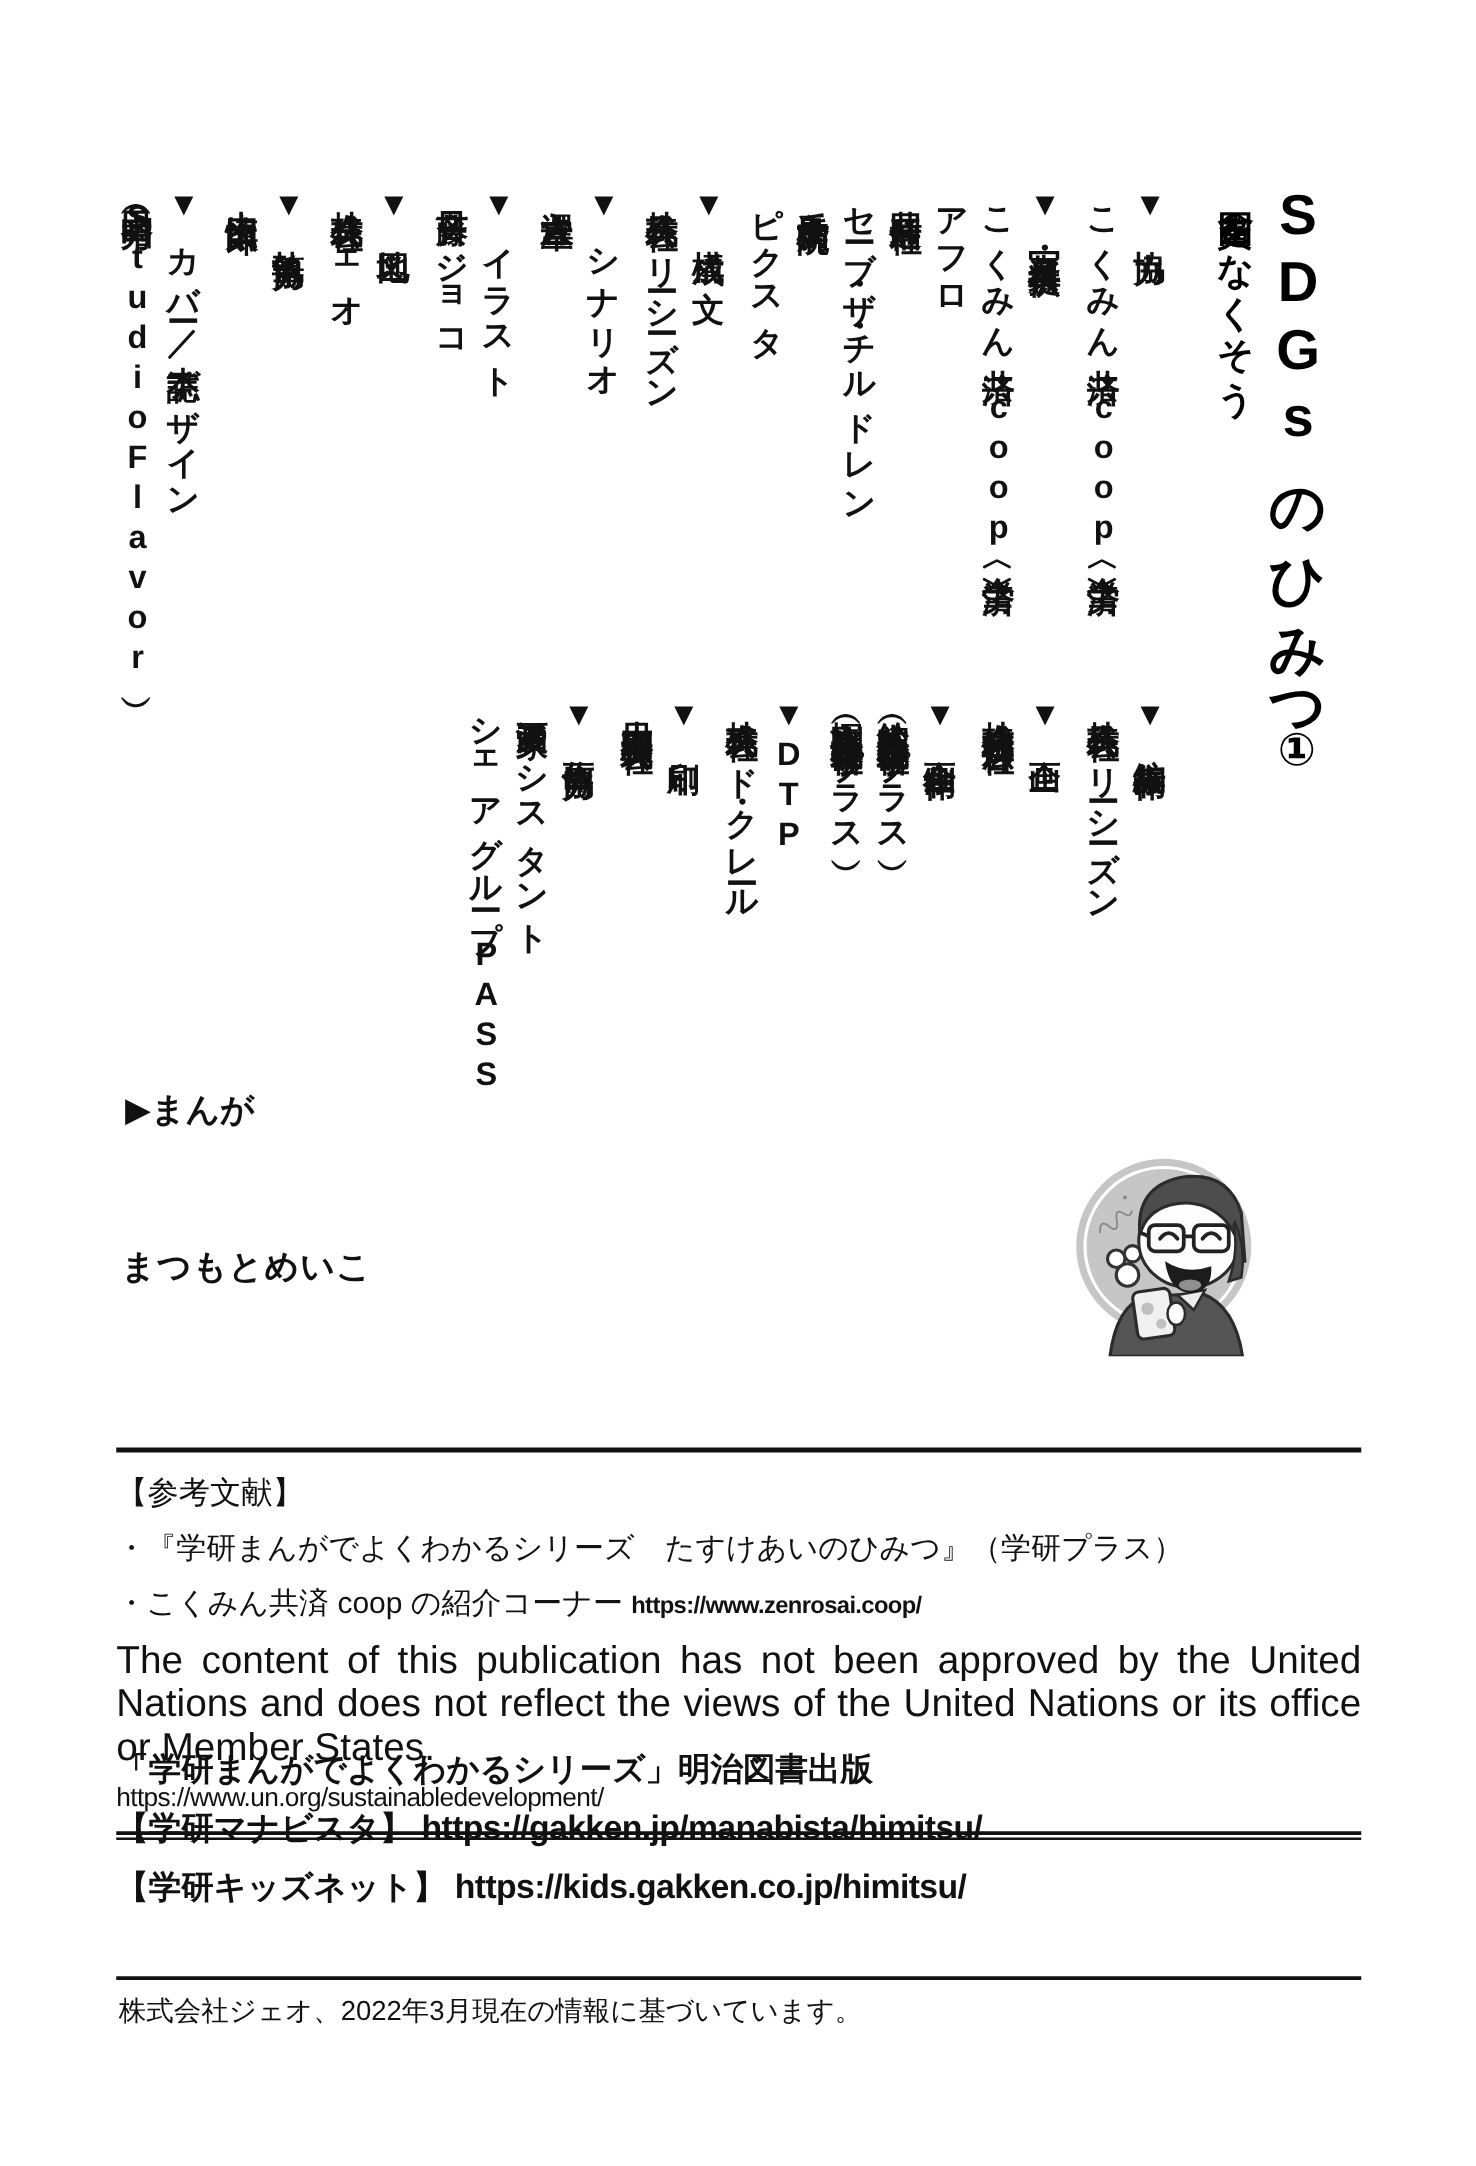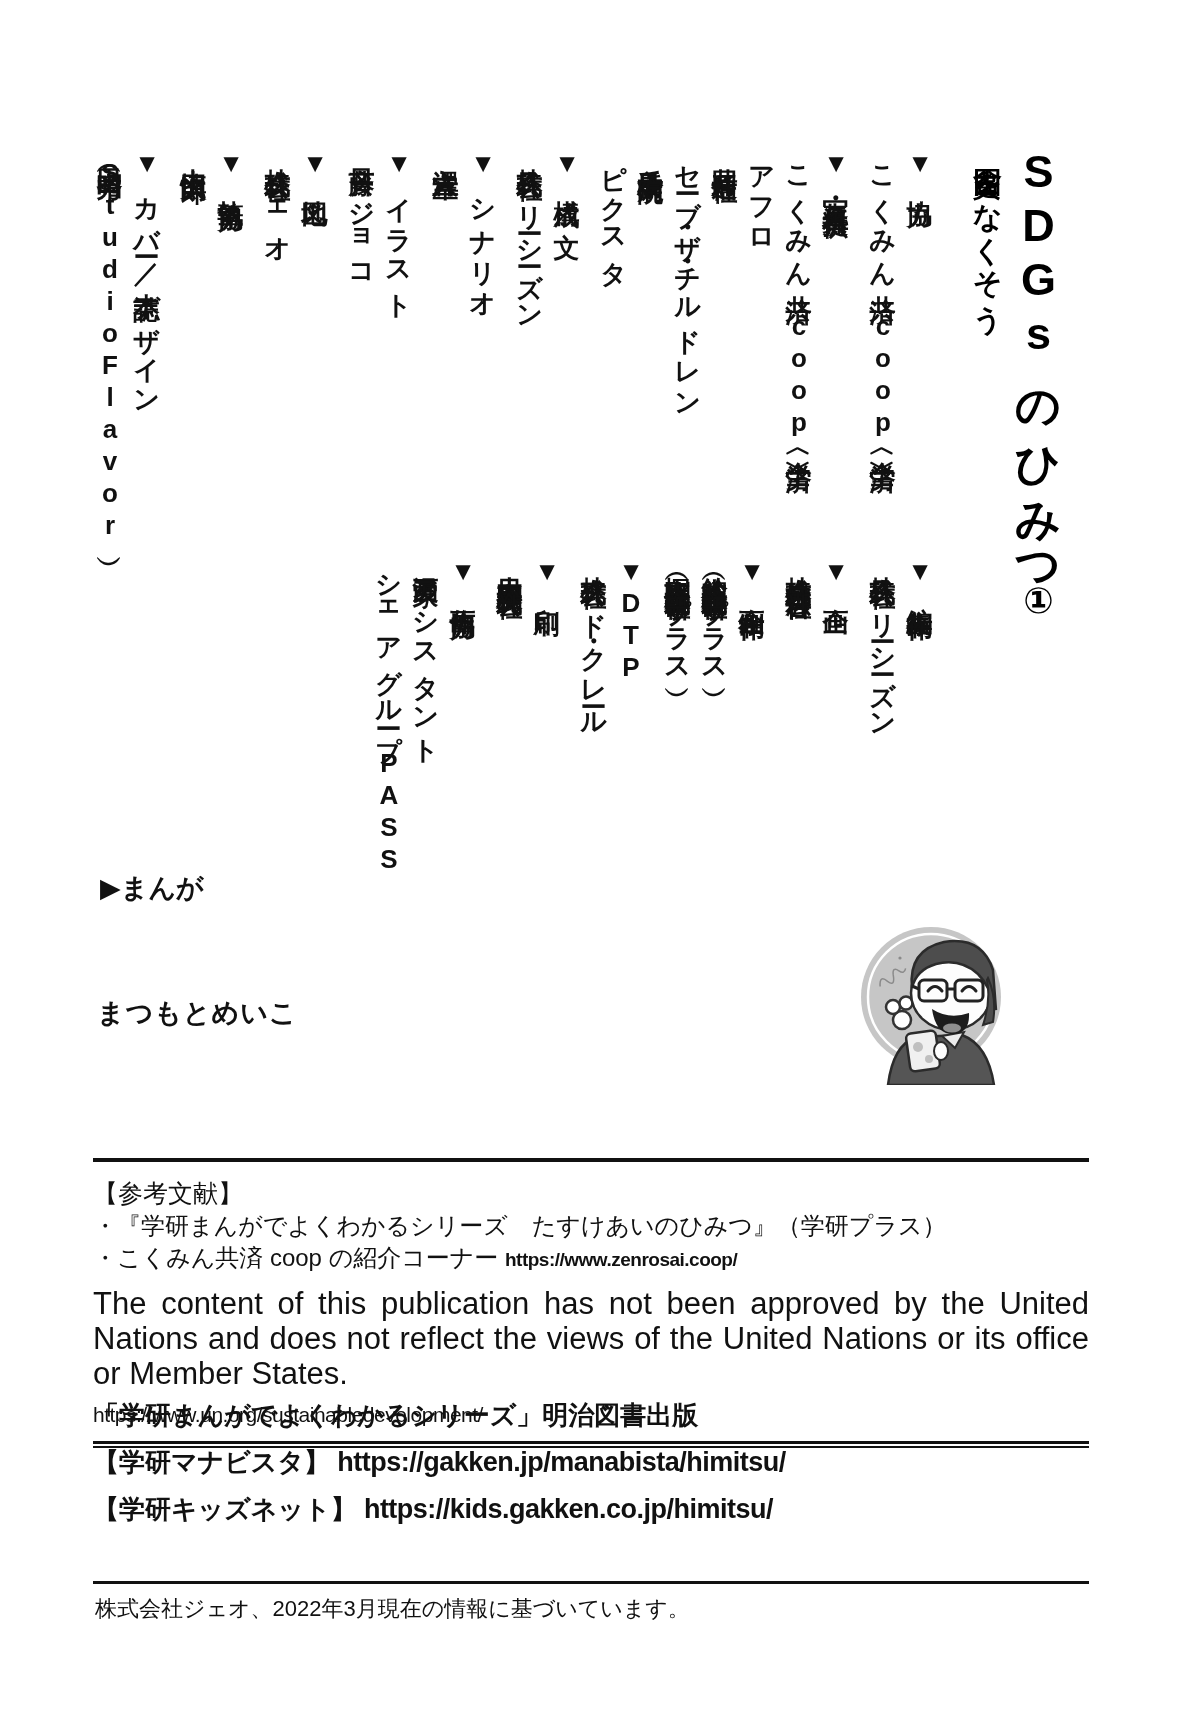--- a/index.html
+++ b/index.html
@@ -40,21 +40,21 @@
     font-size:22.5px;line-height:29.5px;text-align:justify;
   }
   .avatar{position:absolute;left:856px;top:900px;width:150px;height:185px;}
 
   
   .references{
     position:absolute;left:93px;top:1158px;width:996px;
     border-top:4px solid #111;
   }
   .ref-heading{margin-top:15px;font-size:25px;}
-  .ref-item{font-size:24px;}
+  .ref-item{margin-top:12px;font-size:24px;}
   .ref-url{font-weight:700;font-size:19px;letter-spacing:-0.5px;}
   .ref-disclaimer{margin-top:12px;font-size:31px;line-height:35px;text-align:justify;}
   .ref-disclaimer-url{margin-top:12px;font-size:21px;font-weight:400;letter-spacing:-0.5px;}
   .rule-double{margin-top:14px;height:2px;border-top:3px solid #111;border-bottom:2px solid #111;}
 
   
   .links{position:absolute;left:93px;top:1398px;width:996px;}
   .links-heading{font-size:26px;font-weight:700;}
   .link-row{margin-top:12px;font-size:26px;}
   .link-label{font-weight:700;}

